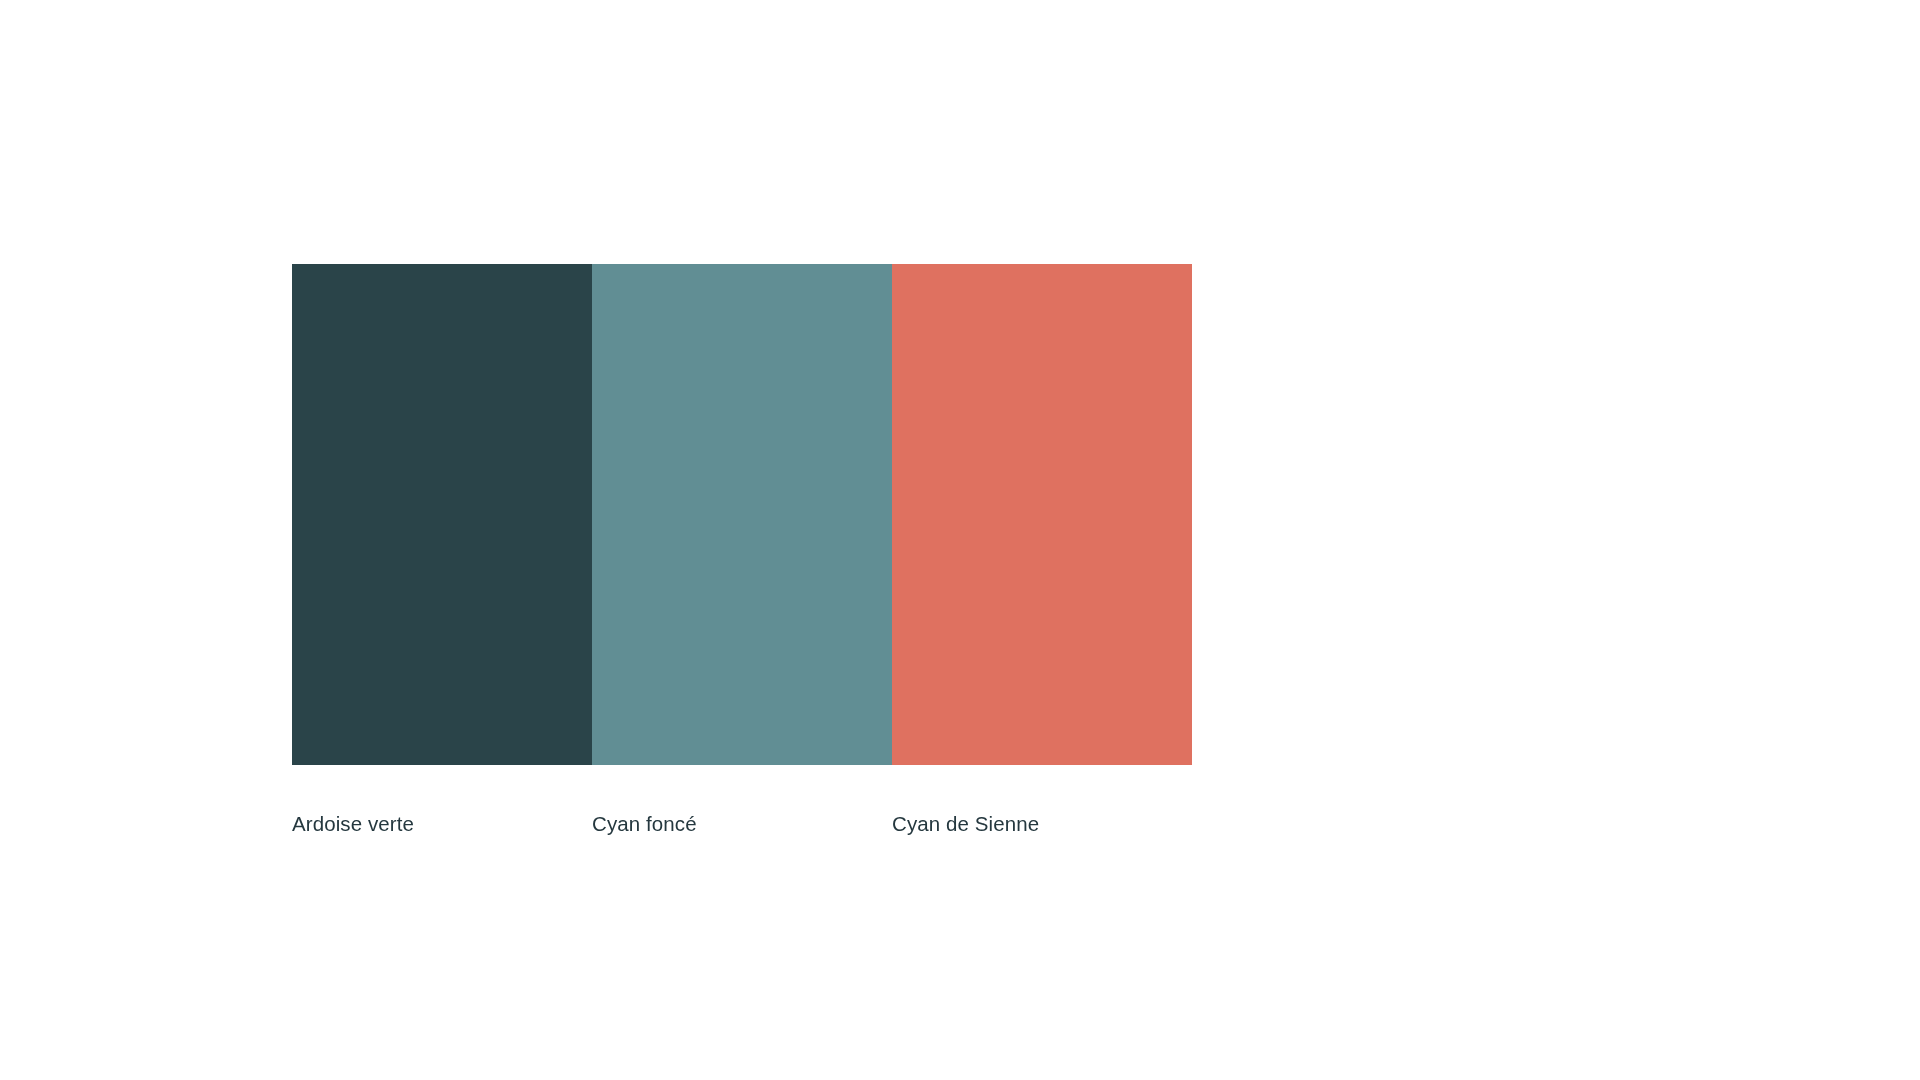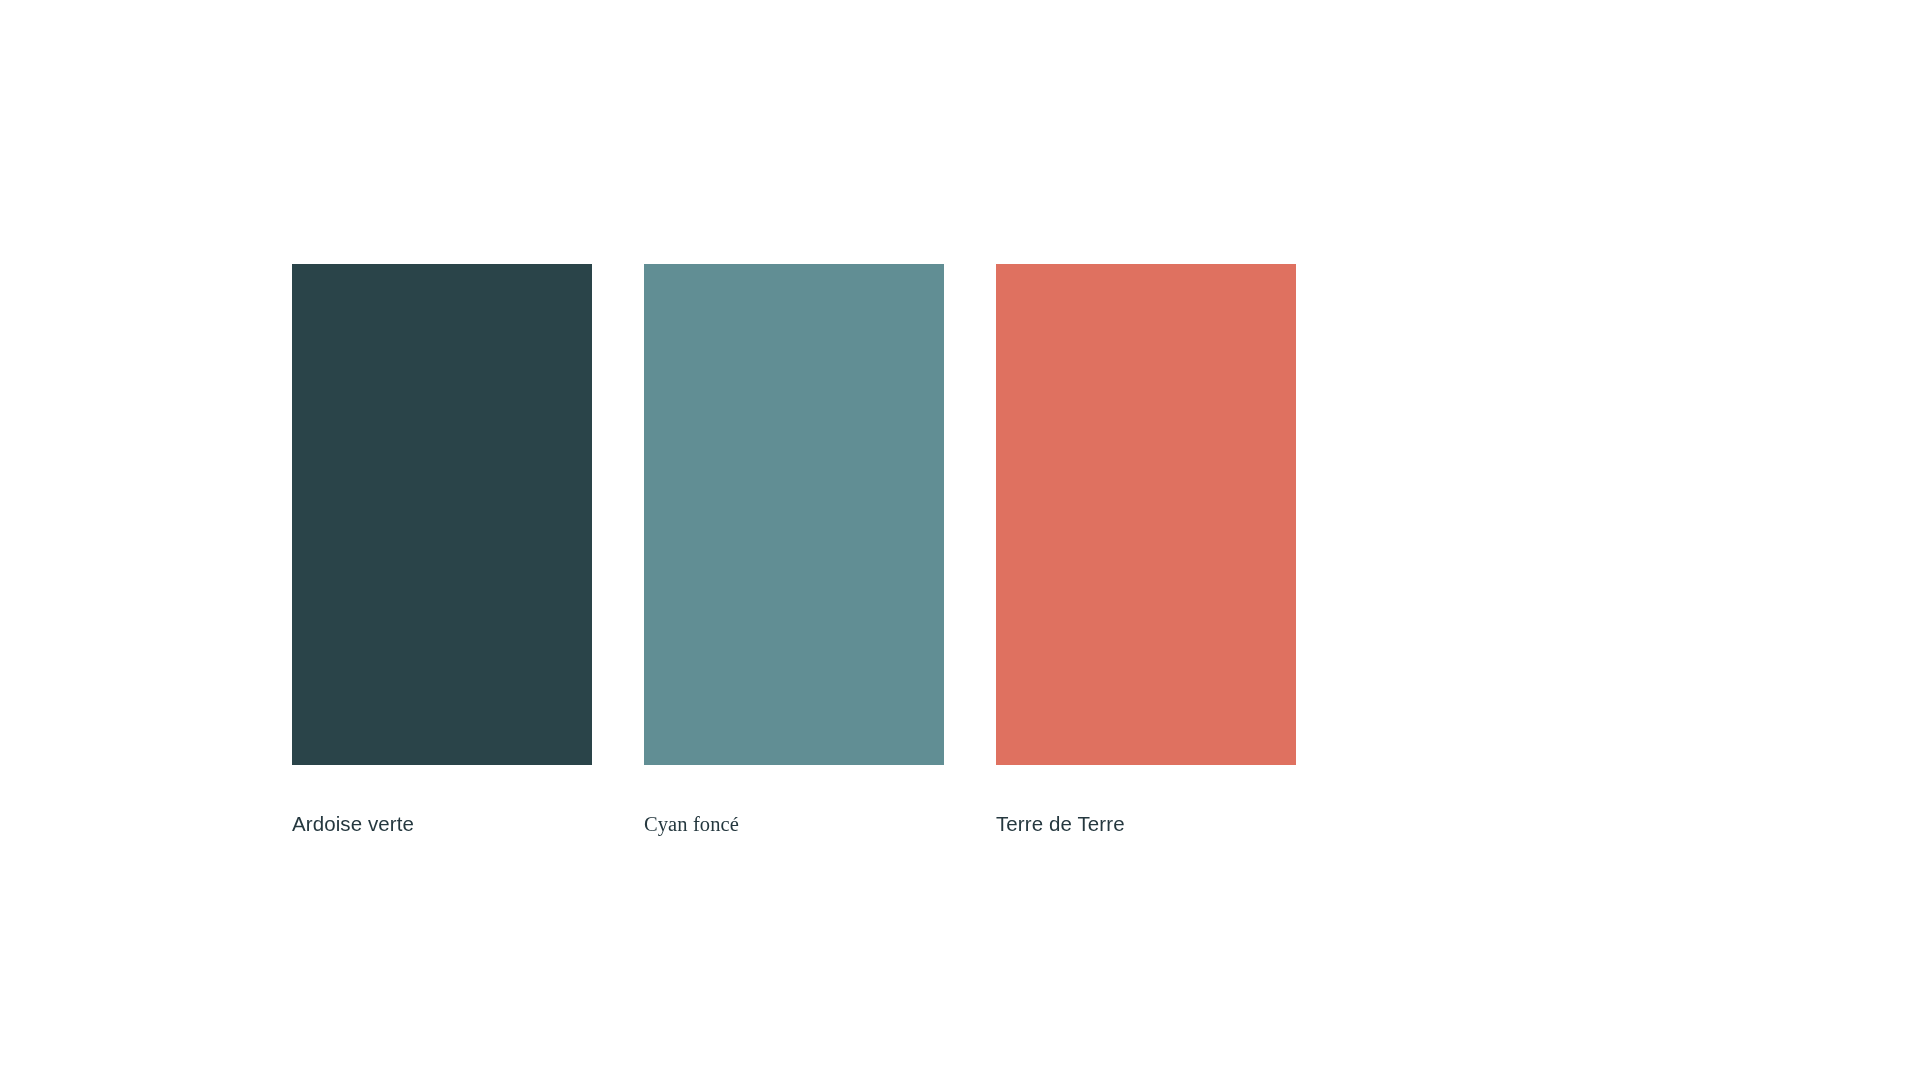--- a/index.html
+++ b/index.html
@@ -19,21 +19,20 @@
     height: 1080px;
     box-sizing: border-box;
   }
   .swatch-grid {
     position: absolute;
     left: 292px;
     top: 264px;
     display: flex;
     flex-direction: row;
     align-items: flex-start;
-    gap: 52px;
   }
   .swatch-cell {
     display: flex;
     flex-direction: column;
     align-items: flex-start;
     width: 300px;
   }
   .swatch-chip {
     width: 300px;
     height: 501px;
@@ -56,23 +55,23 @@
 <div class="palette-board">
   <div class="swatch-grid">
 
     <div class="swatch-cell">
       <div class="swatch-chip" style="background-color: rgb(42, 68, 73);"></div>
       <div class="swatch-label" style="color: rgb(37, 56, 63);">Ardoise verte</div>
     </div>
 
     <div class="swatch-cell">
       <div class="swatch-chip" style="background-color: rgb(97, 142, 148);"></div>
-      <div class="swatch-label" style="color: rgb(37, 56, 63); font-family: Liberation Serif, serif;">Cyan foncé</div>
+      <div class="swatch-label" style="color: rgb(37, 56, 63);">Cyan foncé</div>
     </div>
 
     <div class="swatch-cell">
       <div class="swatch-chip" style="background-color: rgb(223, 113, 96);"></div>
-      <div class="swatch-label" style="color: rgb(37, 56, 63);">Terre de Terre</div>
+      <div class="swatch-label" style="color: rgb(37, 56, 63);">Cyan de Sienne</div>
     </div>
 
 
   </div>
 </div>
 
 </body></html>

